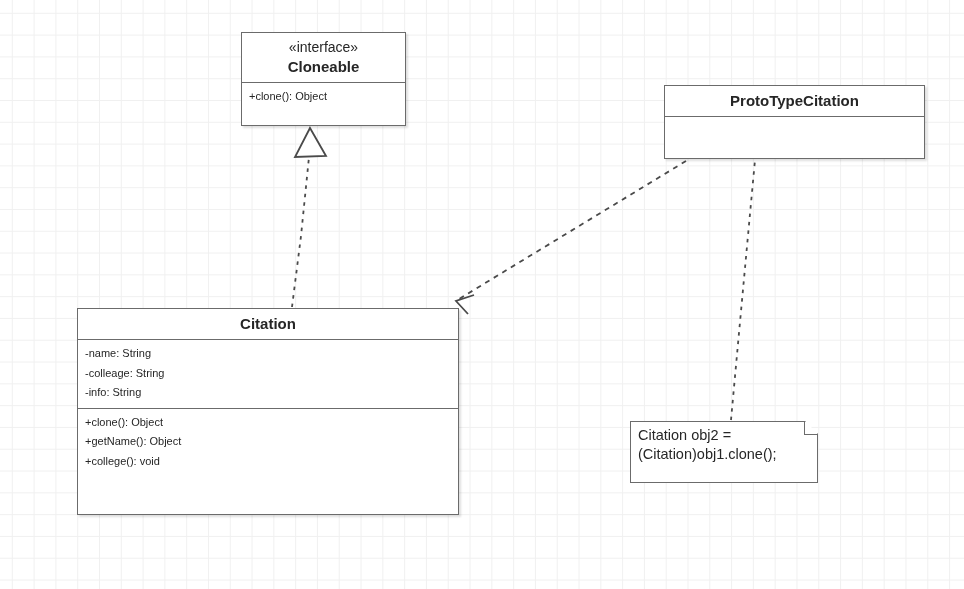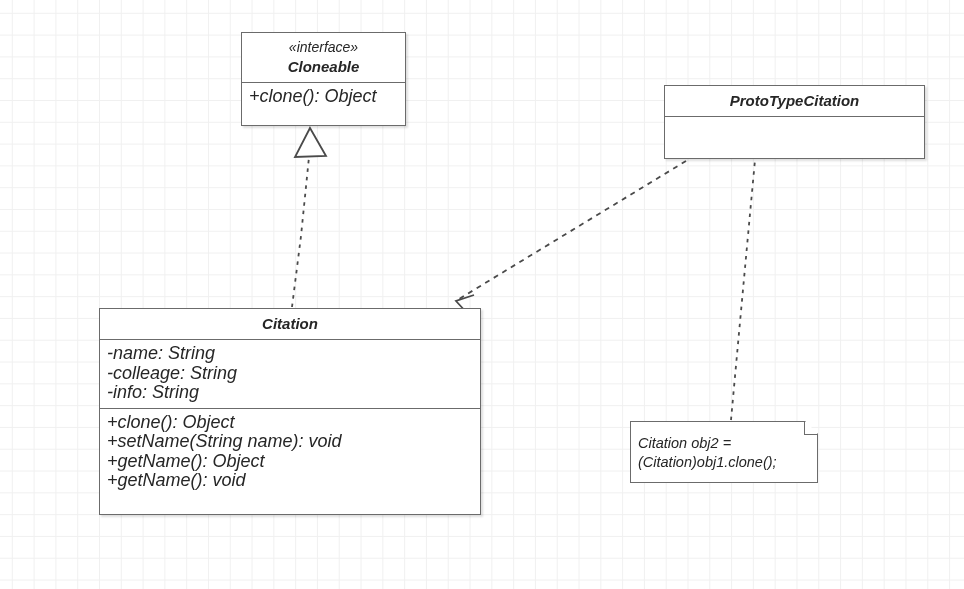--- a/index.html
+++ b/index.html
@@ -12,21 +12,20 @@
     width: 964px;
     height: 589px;
     overflow: hidden;
     background-color: #ffffff;
     background-image:
       linear-gradient(to right, #f0f0f0 1px, transparent 1px),
       linear-gradient(to bottom, #f0f0f0 1px, transparent 1px);
     background-size: 21.8px 21.8px;
     background-position: -10px -9px;
     font-family: "Liberation Sans", sans-serif;
-    font-style: italic;
   }
   #edges {
     position: absolute;
     left: 0;
     top: 0;
     width: 964px;
     height: 589px;
     pointer-events: none;
   }
 
@@ -52,21 +51,21 @@
     line-height: 19px;
     padding: 5px 7px 6px 7px;
   }
   .cls-stereotype {
     display: block;
     font-size: 14px;
     font-weight: normal;
     line-height: 19px;
   }
   .member {
-    font-size: 18px;
+    font-size: 11px;
     line-height: 19.5px;
     white-space: nowrap;
   }
   .empty-compartment {
     height: 11px;
     padding: 0;
   }
 
   .uml-note {
     position: absolute;
@@ -93,21 +92,20 @@
     transform-origin: top right;
   }
   .note-text {
     position: absolute;
     left: 8px;
     top: 5px;
     right: 6px;
     font-size: 14.5px;
     line-height: 19px;
     white-space: pre-line;
-    margin-top: 8px;
   }
 </style>
 </head>
 <body>
 
 <div id="canvas">
 
   <svg id="edges" viewBox="0 0 964 589" xmlns="http://www.w3.org/2000/svg">
 
     <g>
@@ -135,34 +133,33 @@
     </div>
   </div>
 
   <div class="uml-class" style="left:664px; top:85px; width:261px; height:74px;">
     <div class="compartment cls-title">
       <span>ProtoTypeCitation</span>
     </div>
     <div class="compartment empty-compartment"></div>
   </div>
 
-  <div class="uml-class" style="left:99px; top:308px; width:382px; height:207px;">
+  <div class="uml-class" style="left:77px; top:308px; width:382px; height:207px;">
     <div class="compartment cls-title">
       <span>Citation</span>
     </div>
     <div class="compartment">
       <div class="member">-name: String</div>
       <div class="member">-colleage: String</div>
       <div class="member">-info: String</div>
     </div>
     <div class="compartment">
       <div class="member">+clone(): Object</div>
-      <div class="member">+setName(String name): void</div>
       <div class="member">+getName(): Object</div>
-      <div class="member">+getName(): void</div>
+      <div class="member">+college(): void</div>
     </div>
   </div>
 
   <div class="uml-note" style="left:630px; top:421px; width:188px; height:62px;">
     <div class="note-body"></div>
     <div class="note-fold"></div>
     <div class="note-text">Citation obj2 =
 (Citation)obj1.clone();</div>
   </div>
 

